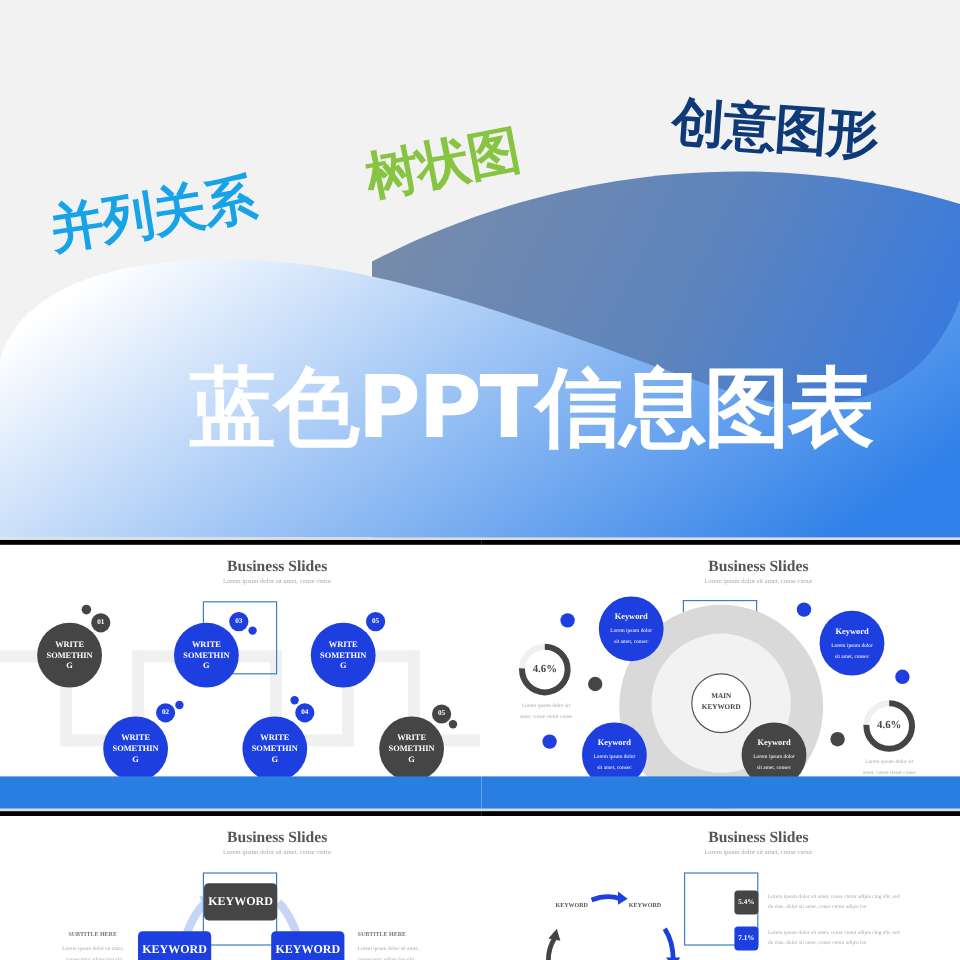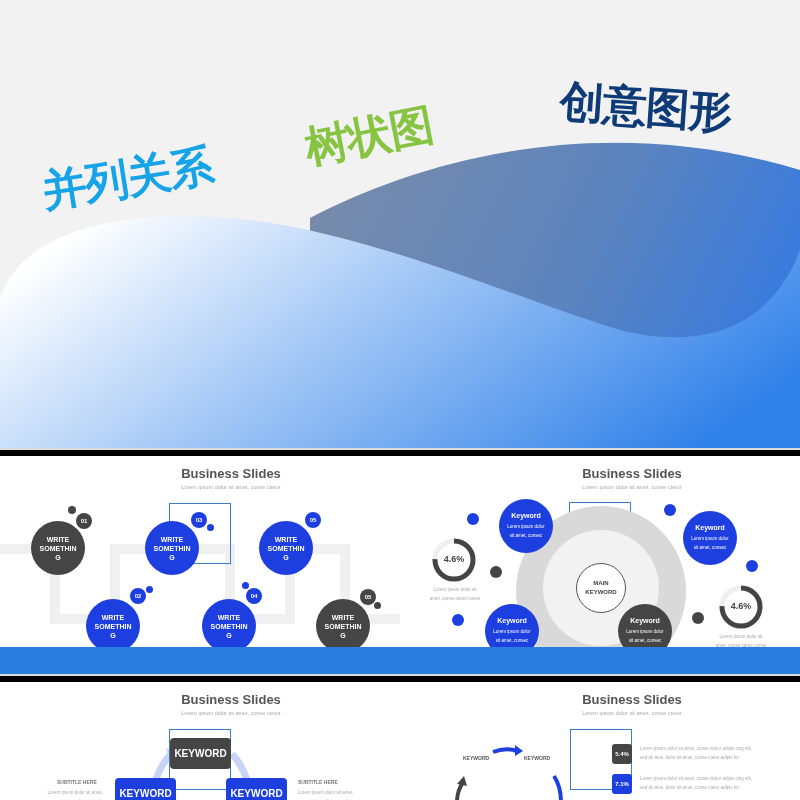--- a/index.html
+++ b/index.html
@@ -9,21 +9,21 @@
   
   .hero { position: absolute; left: 0; top: 0; width: 800px; height: 448px; background: #f2f2f2; overflow: hidden; }
   .hero svg.waves { position: absolute; left: 0; top: 0; }
   .tag { position: absolute; font-weight: bold; font-family: "DejaVu Sans", sans-serif; white-space: nowrap; letter-spacing: -1px; }
   .tag-1 { left: 38px; top: 163px; font-size: 44px; color: #17a3e8; transform: rotate(-9deg); transform-origin: left top; }
   .tag-2 { left: 300px; top: 120px; font-size: 44px; color: #86c441; transform: rotate(-11deg); transform-origin: left top; }
   .tag-3 { left: 562px; top: 72px; font-size: 44px; color: #0e3a78; transform: rotate(4deg); transform-origin: left top; }
   .hero-title { position: absolute; left: 158px; top: 292px; font-size: 72px; font-weight: bold; color: #ffffff; font-family: "DejaVu Sans", sans-serif; letter-spacing: -2px; white-space: nowrap; }
 
   
-  .slide { position: absolute; width: 462px; background: #ffffff; overflow: hidden; border-top: 6px solid #000000; }
+  .slide { position: absolute; width: 462px; background: #ffffff; overflow: hidden; border-top: 4px solid #000000; font-family: Liberation Serif, serif; }
   .s1 { left: 0; top: 450px; height: 224px; }
   .s2 { left: 401px; top: 450px; height: 224px; }
   .s3 { left: 0; top: 676px; height: 124px; }
   .s4 { left: 401px; top: 676px; height: 124px; }
 
   .slide-title { position: absolute; left: 0; width: 100%; top: 10px; text-align: center; font-size: 13px; font-weight: bold; color: #555555; }
   .slide-sub { position: absolute; left: 0; width: 100%; top: 28px; text-align: center; font-size: 5.5px; color: #aaaaaa; }
   .footer-bar { position: absolute; left: 0; bottom: 0; width: 100%; height: 27px; background: #2a7de1; }
   .outline-box { position: absolute; border: 1.5px solid #3d7fc4; }
 
@@ -71,20 +71,21 @@
         <stop offset="0.4" stop-color="#a9cbf6"></stop>
         <stop offset="1" stop-color="#2f80e8"></stop>
       </linearGradient>
     </defs>
     <path d="M310 218 C 420 160, 600 110, 800 170 L 800 448 L 310 448 Z" fill="url(#gDark)"></path>
     <path d="M0 448 L 0 300 C 20 230, 120 210, 230 218 C 360 228, 520 300, 620 330 C 700 350, 770 330, 800 250 L 800 448 Z" fill="url(#gLight)"></path>
   </svg>
   <div class="tag tag-1">并列关系</div>
   <div class="tag tag-2">树状图</div>
   <div class="tag tag-3">创意图形</div>
+  <div class="hero-title">蓝色PPT信息图表</div>
 </div>
 
 <div class="slide s1">
   <div class="slide-title">Business Slides</div>
   <div class="slide-sub">Lorem ipsum dolor sit amet, conse ctetur</div>
 
   <div class="track" style="left:0;top:88px;width:60px;height:10px;"></div>
   <div class="track" style="left:50px;top:88px;width:10px;height:80px;"></div>
   <div class="track" style="left:50px;top:158px;width:70px;height:10px;"></div>
   <div class="track" style="left:110px;top:88px;width:10px;height:80px;"></div>

